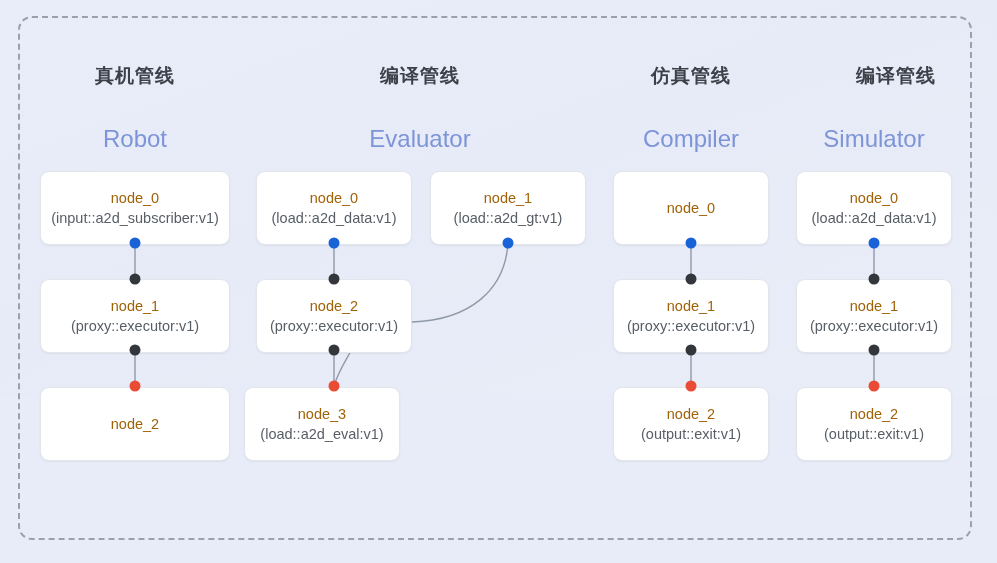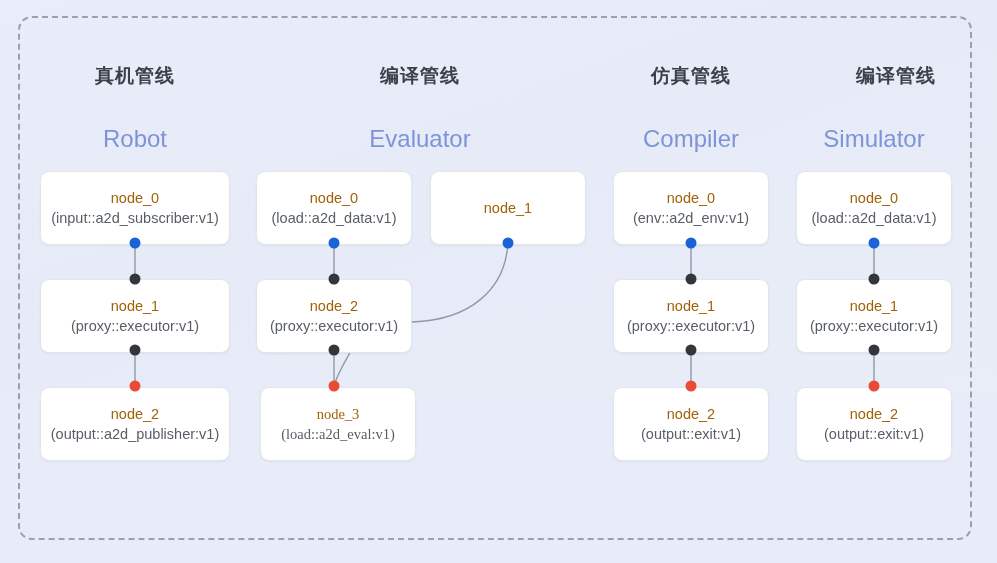--- a/index.html
+++ b/index.html
@@ -114,40 +114,39 @@
       <div class="node" style="left: 40px; top: 171px; width: 190px; height: 74px;">
         <div class="n-name">node_0</div>
         <div class="n-type">(input::a2d_subscriber:v1)</div>
       </div>
       <div class="node" style="left: 40px; top: 279px; width: 190px; height: 74px;">
         <div class="n-name">node_1</div>
         <div class="n-type">(proxy::executor:v1)</div>
       </div>
       <div class="node" style="left: 40px; top: 387px; width: 190px; height: 74px;">
         <div class="n-name">node_2</div>
-        <div class="n-type">(output::a2d_publisher:v1)</div>
       </div>
       <div class="node" style="left: 256px; top: 171px; width: 156px; height: 74px;">
         <div class="n-name">node_0</div>
         <div class="n-type">(load::a2d_data:v1)</div>
       </div>
       <div class="node" style="left: 430px; top: 171px; width: 156px; height: 74px;">
         <div class="n-name">node_1</div>
+        <div class="n-type">(load::a2d_gt:v1)</div>
       </div>
       <div class="node" style="left: 256px; top: 279px; width: 156px; height: 74px;">
         <div class="n-name">node_2</div>
         <div class="n-type">(proxy::executor:v1)</div>
       </div>
-      <div class="node" style="left: 260px; top: 387px; width: 156px; height: 74px; font-family: Liberation Serif, serif;">
+      <div class="node" style="left: 244px; top: 387px; width: 156px; height: 74px;">
         <div class="n-name">node_3</div>
         <div class="n-type">(load::a2d_eval:v1)</div>
       </div>
       <div class="node" style="left: 613px; top: 171px; width: 156px; height: 74px;">
         <div class="n-name">node_0</div>
-        <div class="n-type">(env::a2d_env:v1)</div>
       </div>
       <div class="node" style="left: 613px; top: 279px; width: 156px; height: 74px;">
         <div class="n-name">node_1</div>
         <div class="n-type">(proxy::executor:v1)</div>
       </div>
       <div class="node" style="left: 613px; top: 387px; width: 156px; height: 74px;">
         <div class="n-name">node_2</div>
         <div class="n-type">(output::exit:v1)</div>
       </div>
       <div class="node" style="left: 796px; top: 171px; width: 156px; height: 74px;">

